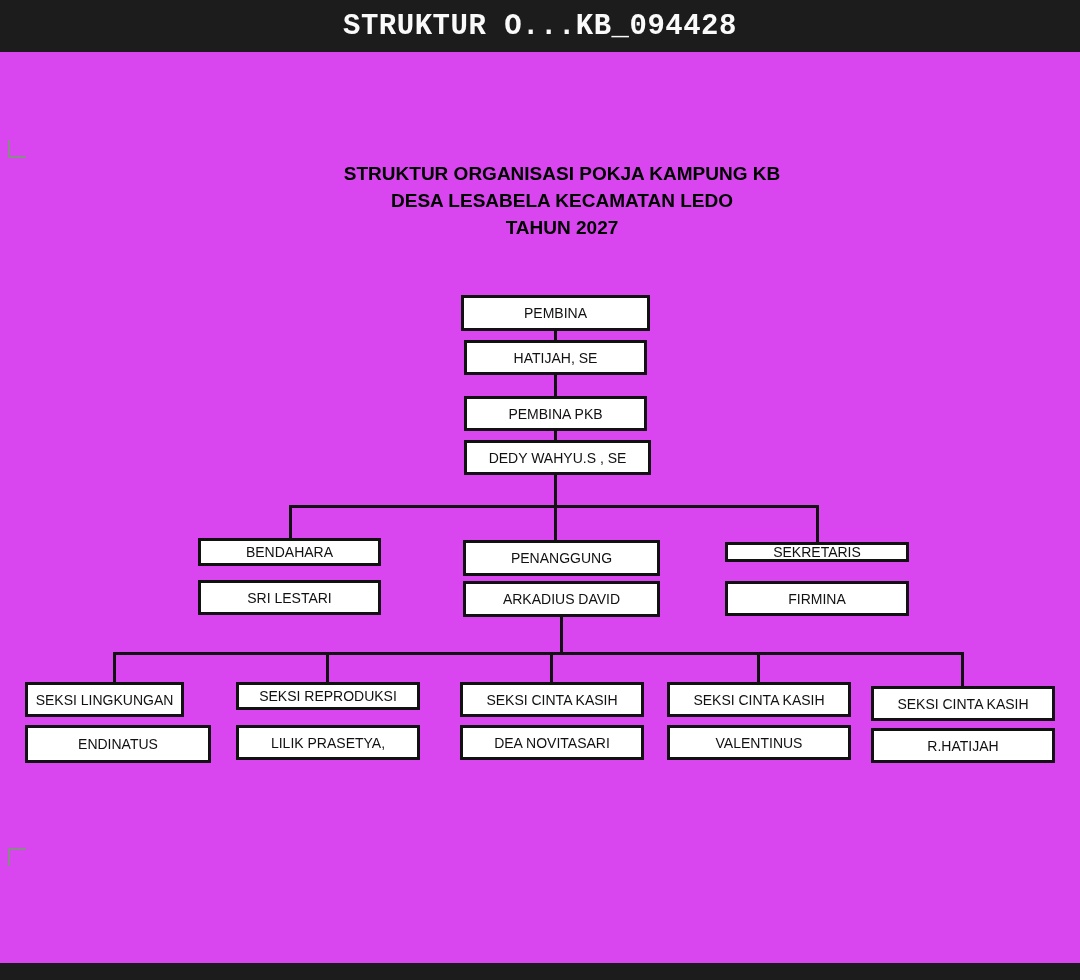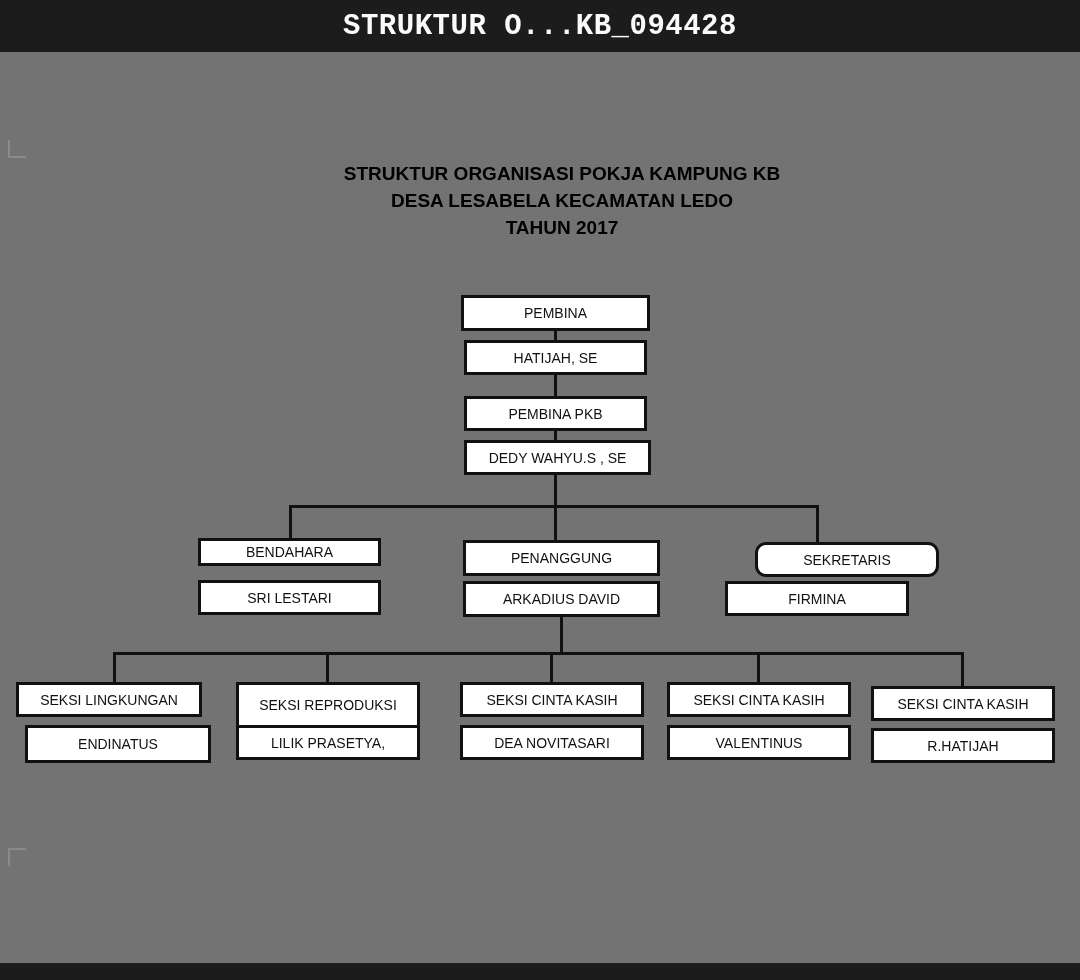--- a/index.html
+++ b/index.html
@@ -15,21 +15,21 @@
     background:#1c1c1c; color:#fafafa;
     display:flex; align-items:center; justify-content:center;
     font-size:29px; font-weight:600; letter-spacing:0.5px;font-family:Liberation Mono, monospace;
   }
   .bottombar {
     position:absolute; left:0; top:963px; width:1080px; height:17px;
     background:#1c1c1c;
   }
   .page {
     position:absolute; left:0; top:52px; width:1080px; height:911px;
-    background:#737373;
+    background:#d946ef;
   }
   
   .corner-mark { position:absolute; width:18px; height:18px; }
   .corner-mark.top    { left:8px; top:88px;  border-left:2px solid #8a8a8a; border-bottom:2px solid #8a8a8a; }
   .corner-mark.bottom { left:8px; top:796px; border-left:2px solid #8a8a8a; border-top:2px solid #8a8a8a; }
   .doc-title {
     position:absolute; left:202px; top:108px; width:720px;
     text-align:center; font-size:19px; font-weight:bold; line-height:27px;
     color:#000;
   }
@@ -51,21 +51,21 @@
 </div>
 
 <div class="page">
 
   <div class="corner-mark top"></div>
   <div class="corner-mark bottom"></div>
 
   <div class="doc-title">
     <div>STRUKTUR ORGANISASI POKJA KAMPUNG KB</div>
     <div>DESA LESABELA KECAMATAN LEDO</div>
-    <div>TAHUN 2017</div>
+    <div>TAHUN 2027</div>
   </div>
 
   <div class="node" style="left:461px; top:243px; width:189px; height:36px;">PEMBINA</div>
   <div class="node" style="left:464px; top:288px; width:183px; height:35px;">HATIJAH, SE</div>
   <div class="node" style="left:464px; top:344px; width:183px; height:35px;">PEMBINA PKB</div>
   <div class="node" style="left:464px; top:388px; width:187px; height:35px;">DEDY WAHYU.S , SE</div>
 
   <div class="line" style="left:554px; top:279px; width:3px; height:10px;"></div>
   <div class="line" style="left:554px; top:323px; width:3px; height:22px;"></div>
   <div class="line" style="left:554px; top:379px; width:3px; height:10px;"></div>
@@ -74,35 +74,35 @@
   <div class="line" style="left:289px; top:453px; width:530px; height:3px;"></div>
   <div class="line" style="left:289px; top:453px; width:3px; height:33px;"></div>
   <div class="line" style="left:816px; top:453px; width:3px; height:37px;"></div>
 
   <div class="node" style="left:198px; top:486px; width:183px; height:28px;">BENDAHARA</div>
   <div class="node" style="left:198px; top:528px; width:183px; height:35px;">SRI LESTARI</div>
 
   <div class="node" style="left:463px; top:488px; width:197px; height:36px;">PENANGGUNG</div>
   <div class="node" style="left:463px; top:529px; width:197px; height:36px;">ARKADIUS DAVID</div>
 
-  <div class="node" style="left:755px; top:490px; width:184px; height:35px;border-radius:11px;">SEKRETARIS</div>
+  <div class="node" style="left:725px; top:490px; width:184px; height:20px;">SEKRETARIS</div>
   <div class="node" style="left:725px; top:529px; width:184px; height:35px;">FIRMINA</div>
 
   <div class="line" style="left:560px; top:565px; width:3px; height:38px;"></div>
   <div class="line" style="left:113px; top:600px; width:851px; height:3px;"></div>
   <div class="line" style="left:113px; top:600px; width:3px; height:30px;"></div>
   <div class="line" style="left:326px; top:600px; width:3px; height:30px;"></div>
   <div class="line" style="left:550px; top:600px; width:3px; height:30px;"></div>
   <div class="line" style="left:757px; top:600px; width:3px; height:30px;"></div>
   <div class="line" style="left:961px; top:600px; width:3px; height:34px;"></div>
 
-  <div class="node" style="left:16px; top:630px; width:186px; height:35px;text-align:center;">SEKSI LINGKUNGAN</div>
+  <div class="node" style="left:25px; top:630px; width:159px; height:35px;text-align:center;">SEKSI LINGKUNGAN</div>
   <div class="node" style="left:25px; top:673px; width:186px; height:38px;">ENDINATUS</div>
 
-  <div class="node" style="left:236px; top:630px; width:184px; height:46px;">SEKSI REPRODUKSI</div>
+  <div class="node" style="left:236px; top:630px; width:184px; height:28px;">SEKSI REPRODUKSI</div>
   <div class="node" style="left:236px; top:673px; width:184px; height:35px;">LILIK PRASETYA,</div>
 
   <div class="node" style="left:460px; top:630px; width:184px; height:35px;">SEKSI CINTA KASIH</div>
   <div class="node" style="left:460px; top:673px; width:184px; height:35px;">DEA NOVITASARI</div>
 
   <div class="node" style="left:667px; top:630px; width:184px; height:35px;">SEKSI CINTA KASIH</div>
   <div class="node" style="left:667px; top:673px; width:184px; height:35px;">VALENTINUS</div>
 
   <div class="node" style="left:871px; top:634px; width:184px; height:35px;">SEKSI CINTA KASIH</div>
   <div class="node" style="left:871px; top:676px; width:184px; height:35px;">R.HATIJAH</div>

